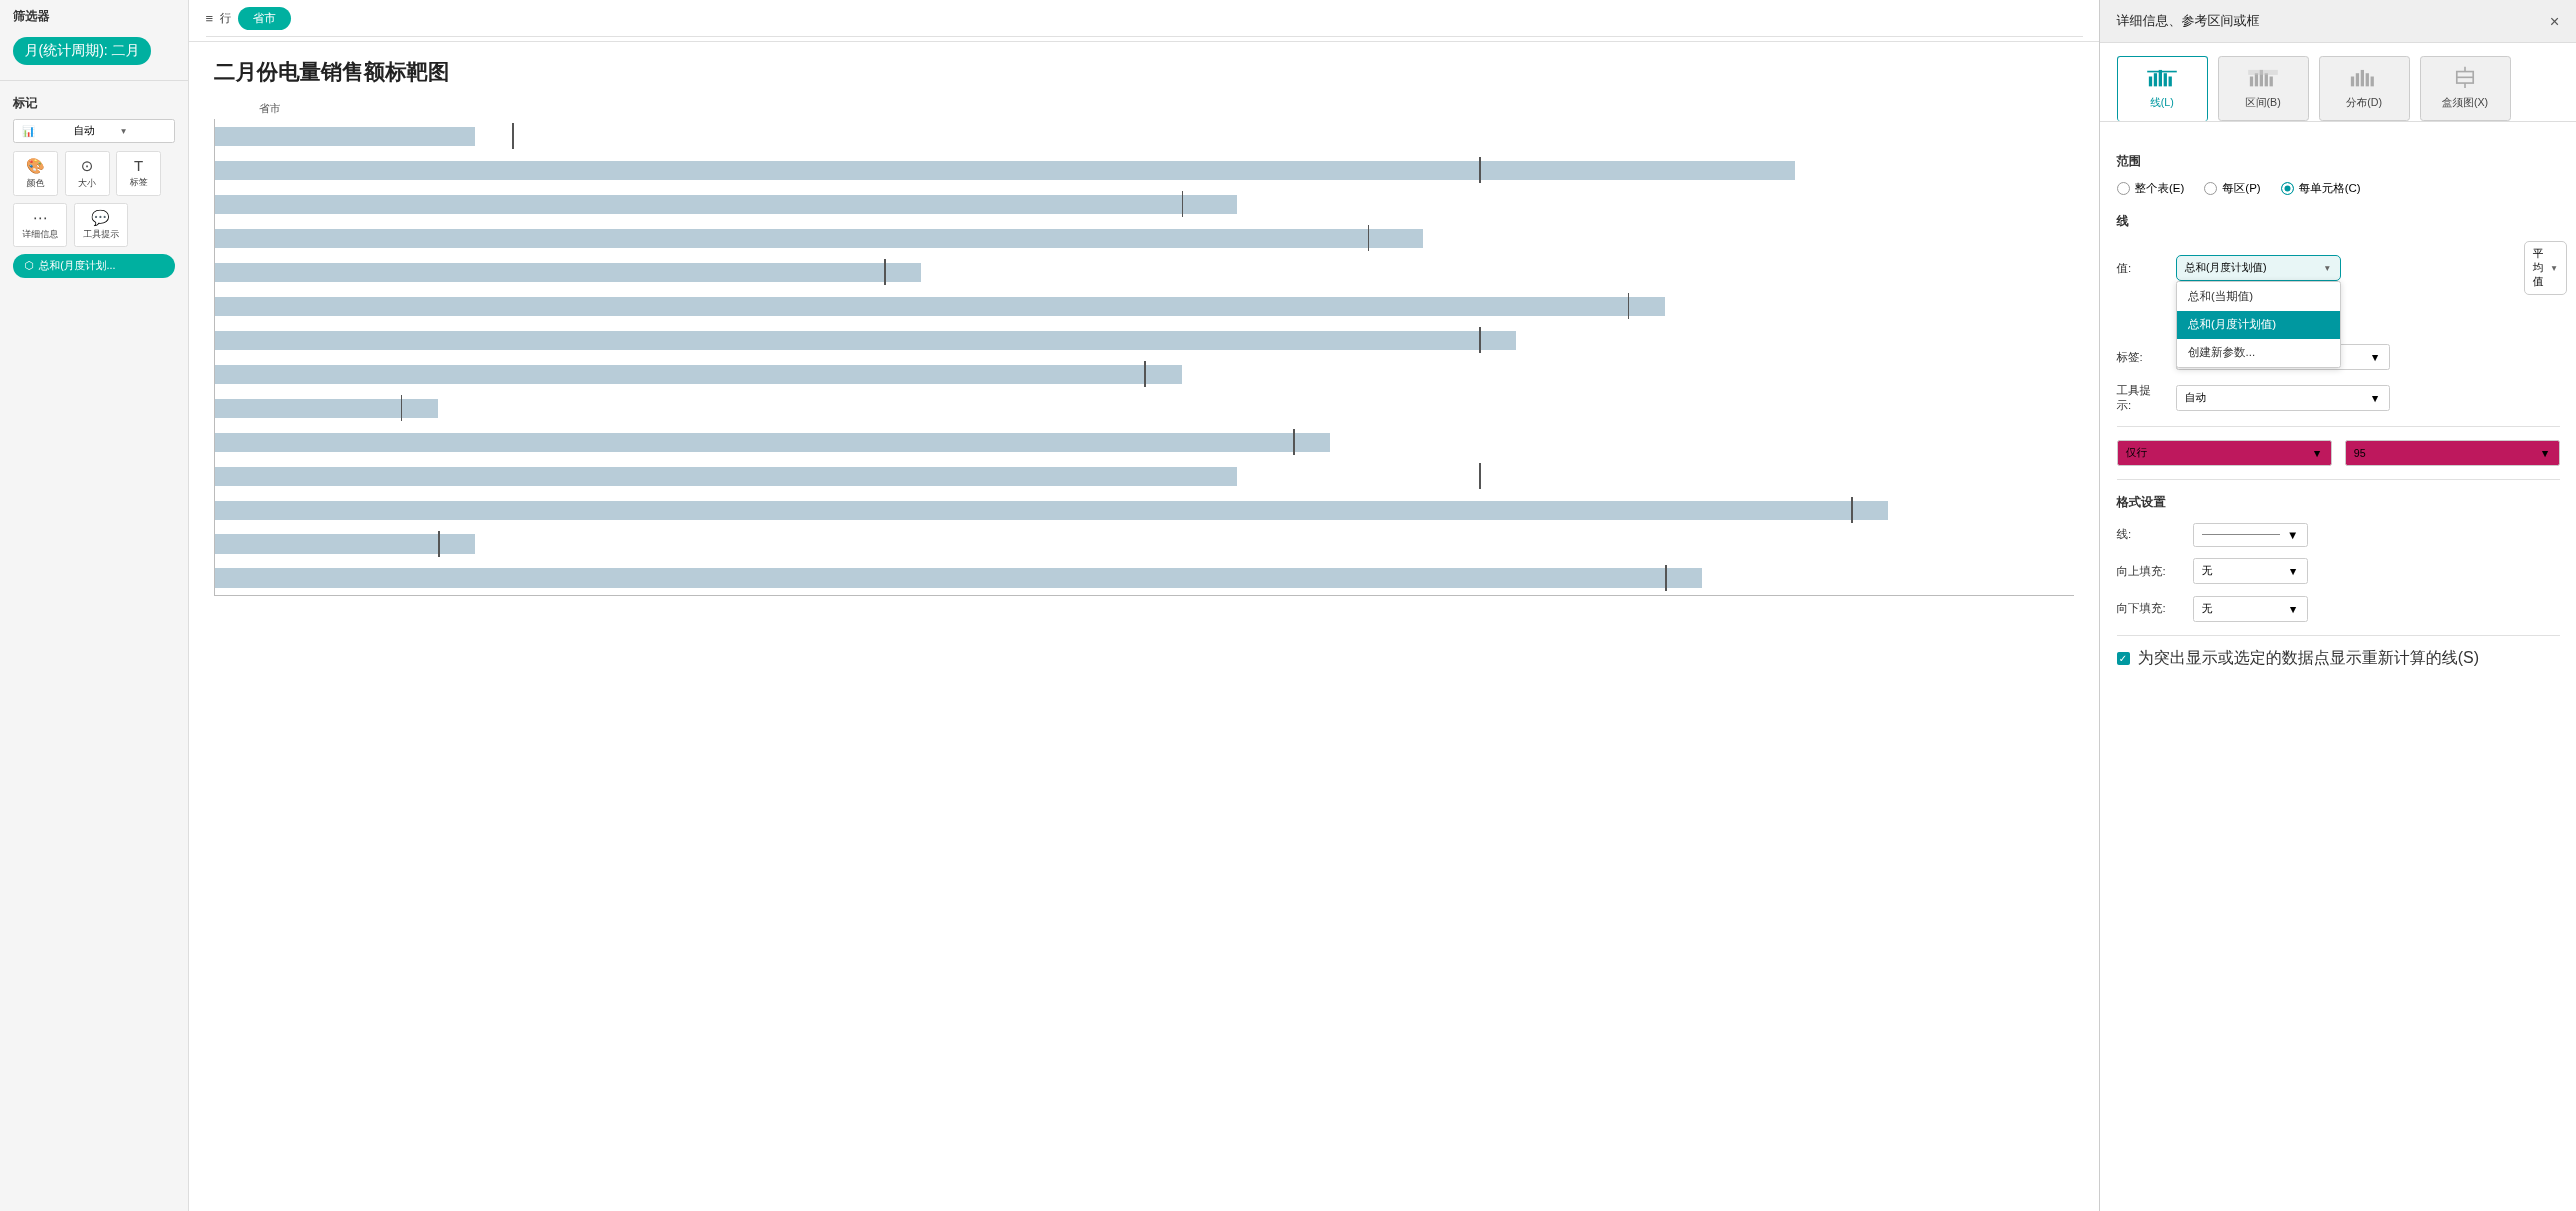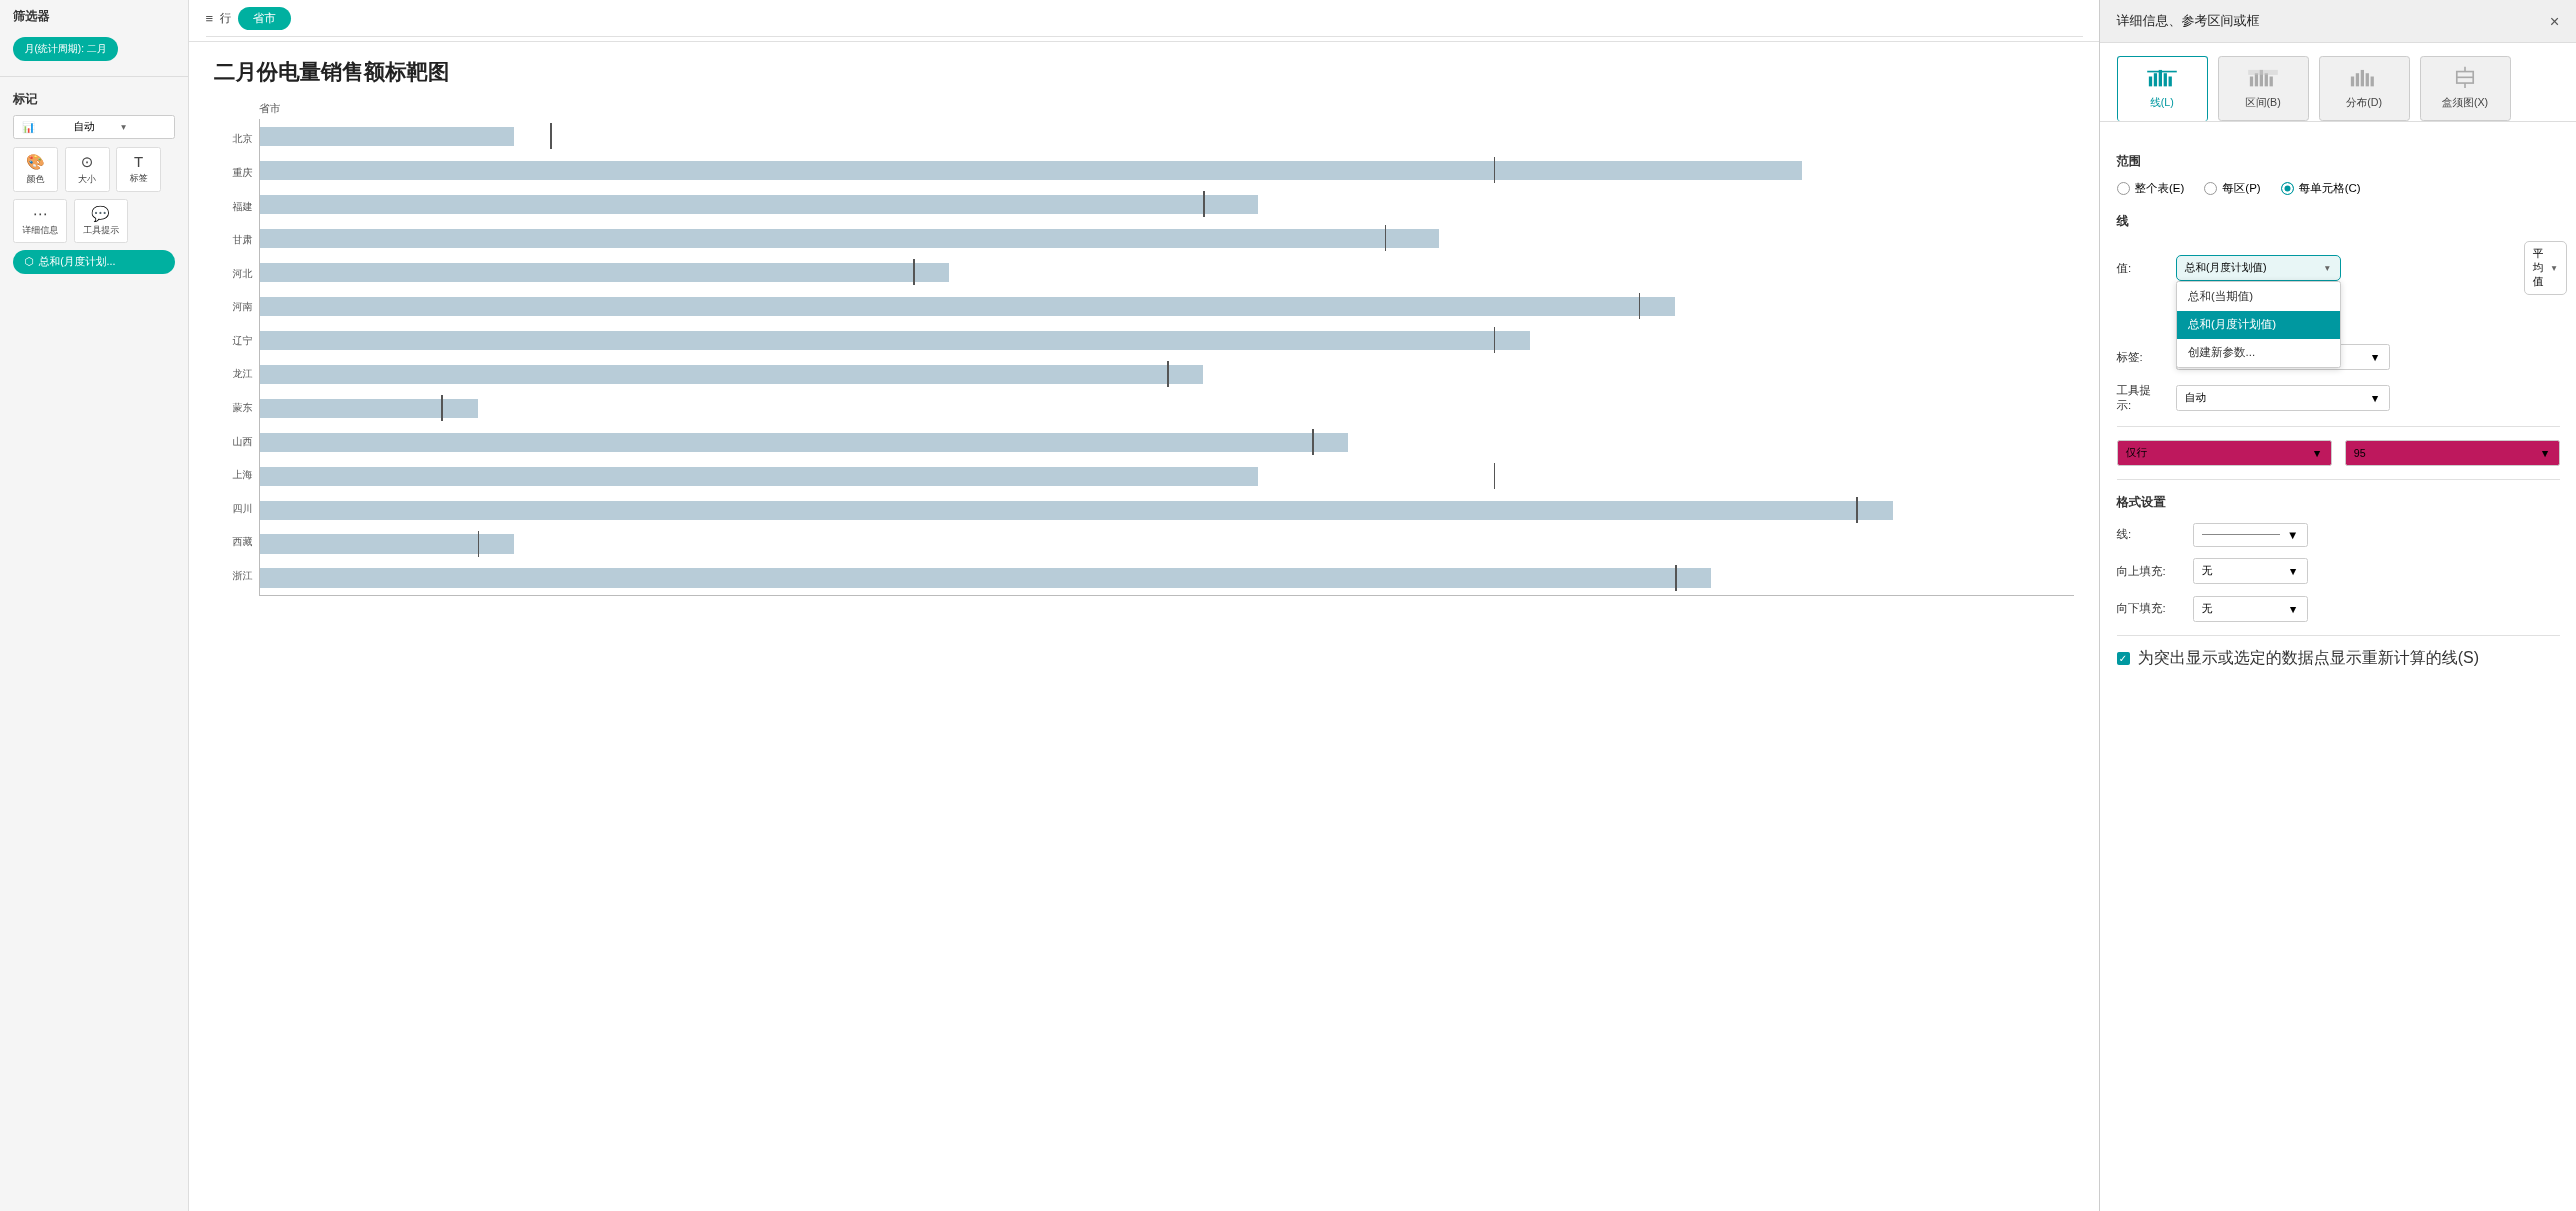--- a/index.html
+++ b/index.html
@@ -3,21 +3,21 @@
   <meta charset="utf-8">
   <style>
     * { box-sizing: border-box; margin: 0; padding: 0; }
     body { font-family: "Microsoft YaHei", "PingFang SC", Arial, sans-serif; background: #f0f0f0; font-size: 11.5px; overflow: hidden; }
 
     .main-container { display: flex; width: 2576px; height: 1212px; background: #e8e8e8; }
 
     
     .sidebar { width: 189px; background: #f5f5f5; border-right: 0.8px solid #ddd; display: flex; flex-direction: column; padding: 0; }
     .sidebar-title { font-size: 12.3px; color: #333; font-weight: bold; padding: 8.2px 13px 5px; }
-    .filter-tag { background: #00b0a0; color: white; border-radius: 16.5px; padding: 5px 11.5px; font-size: 10px; display: inline-block; margin: 3.3px 0; cursor: pointer; }
+    .filter-tag { background: #00b0a0; color: white; border-radius: 16.5px; padding: 5px 11.5px; font-size: 14px; display: inline-block; margin: 3.3px 0; cursor: pointer; }
     .marks-section { padding: 8.2px 13px; }
     .marks-title { font-size: 12.3px; color: #333; font-weight: bold; margin-bottom: 6.6px; }
     .marks-dropdown { display: flex; align-items: center; border: 0.8px solid #ccc; background: white; padding: 4.1px 8.2px; border-radius: 2.5px; margin-bottom: 8.2px; cursor: pointer; }
     .marks-dropdown span { flex: 1; font-size: 10.7px; }
     .marks-dropdown .arrow { font-size: 8.2px; color: #666; }
     .mark-icon-btn { display: flex; flex-direction: column; align-items: center; padding: 5px 8.2px; background: white; border: 0.8px solid #ddd; border-radius: 2.5px; cursor: pointer; font-size: 9px; color: #444; min-width: 45px; }
     .mark-icon-btn .icon { font-size: 15px; margin-bottom: 1.6px; }
     .detail-pill { display: flex; align-items: center; gap: 5px; background: #00b0a0; color: white; border-radius: 16.5px; padding: 5px 11.5px; font-size: 10.7px; cursor: pointer; margin-top: 3.3px; }
 
     
@@ -151,36 +151,20 @@
     </div>
     <div class="chart-title">二月份电量销售额标靶图</div>
     <div class="chart-body">
       <div class="bar-chart-wrapper">
 
         <div style="display:flex; padding-left: 45px; margin-bottom: 3.3px;">
           <div style="font-size:10.7px; color:#555;">省市</div>
         </div>
         <div class="chart-inner">
 
-          <div class="y-labels">
-            <div class="y-lbl">北京</div>
-            <div class="y-lbl">重庆</div>
-            <div class="y-lbl">福建</div>
-            <div class="y-lbl">甘肃</div>
-            <div class="y-lbl">河北</div>
-            <div class="y-lbl">河南</div>
-            <div class="y-lbl">辽宁</div>
-            <div class="y-lbl">龙江</div>
-            <div class="y-lbl">蒙东</div>
-            <div class="y-lbl">山西</div>
-            <div class="y-lbl">上海</div>
-            <div class="y-lbl">四川</div>
-            <div class="y-lbl">西藏</div>
-            <div class="y-lbl">浙江</div>
-          </div>
 
           <div class="bars-area" id="bars-area">
 
           <div style="position: absolute; top: 0%; height: 7.14286%; left: 0px; right: 0px; display: flex; align-items: center; padding: 3.3px 0px;">
                 <div style="width: 14%; height: 70%; background: rgb(184, 204, 216); position: relative;">
                   <div style="position: absolute; left: 114.286%; top: -3.3px; width: 1.6px; height: calc(100% + 6.6px); background: rgb(85, 85, 85);"></div>
                 </div>
               </div>
               <div style="position: absolute; top: 7.14286%; height: 7.14286%; left: 0px; right: 0px; display: flex; align-items: center; padding: 3.3px 0px;">
                 <div style="width: 85%; height: 70%; background: rgb(184, 204, 216); position: relative;">

